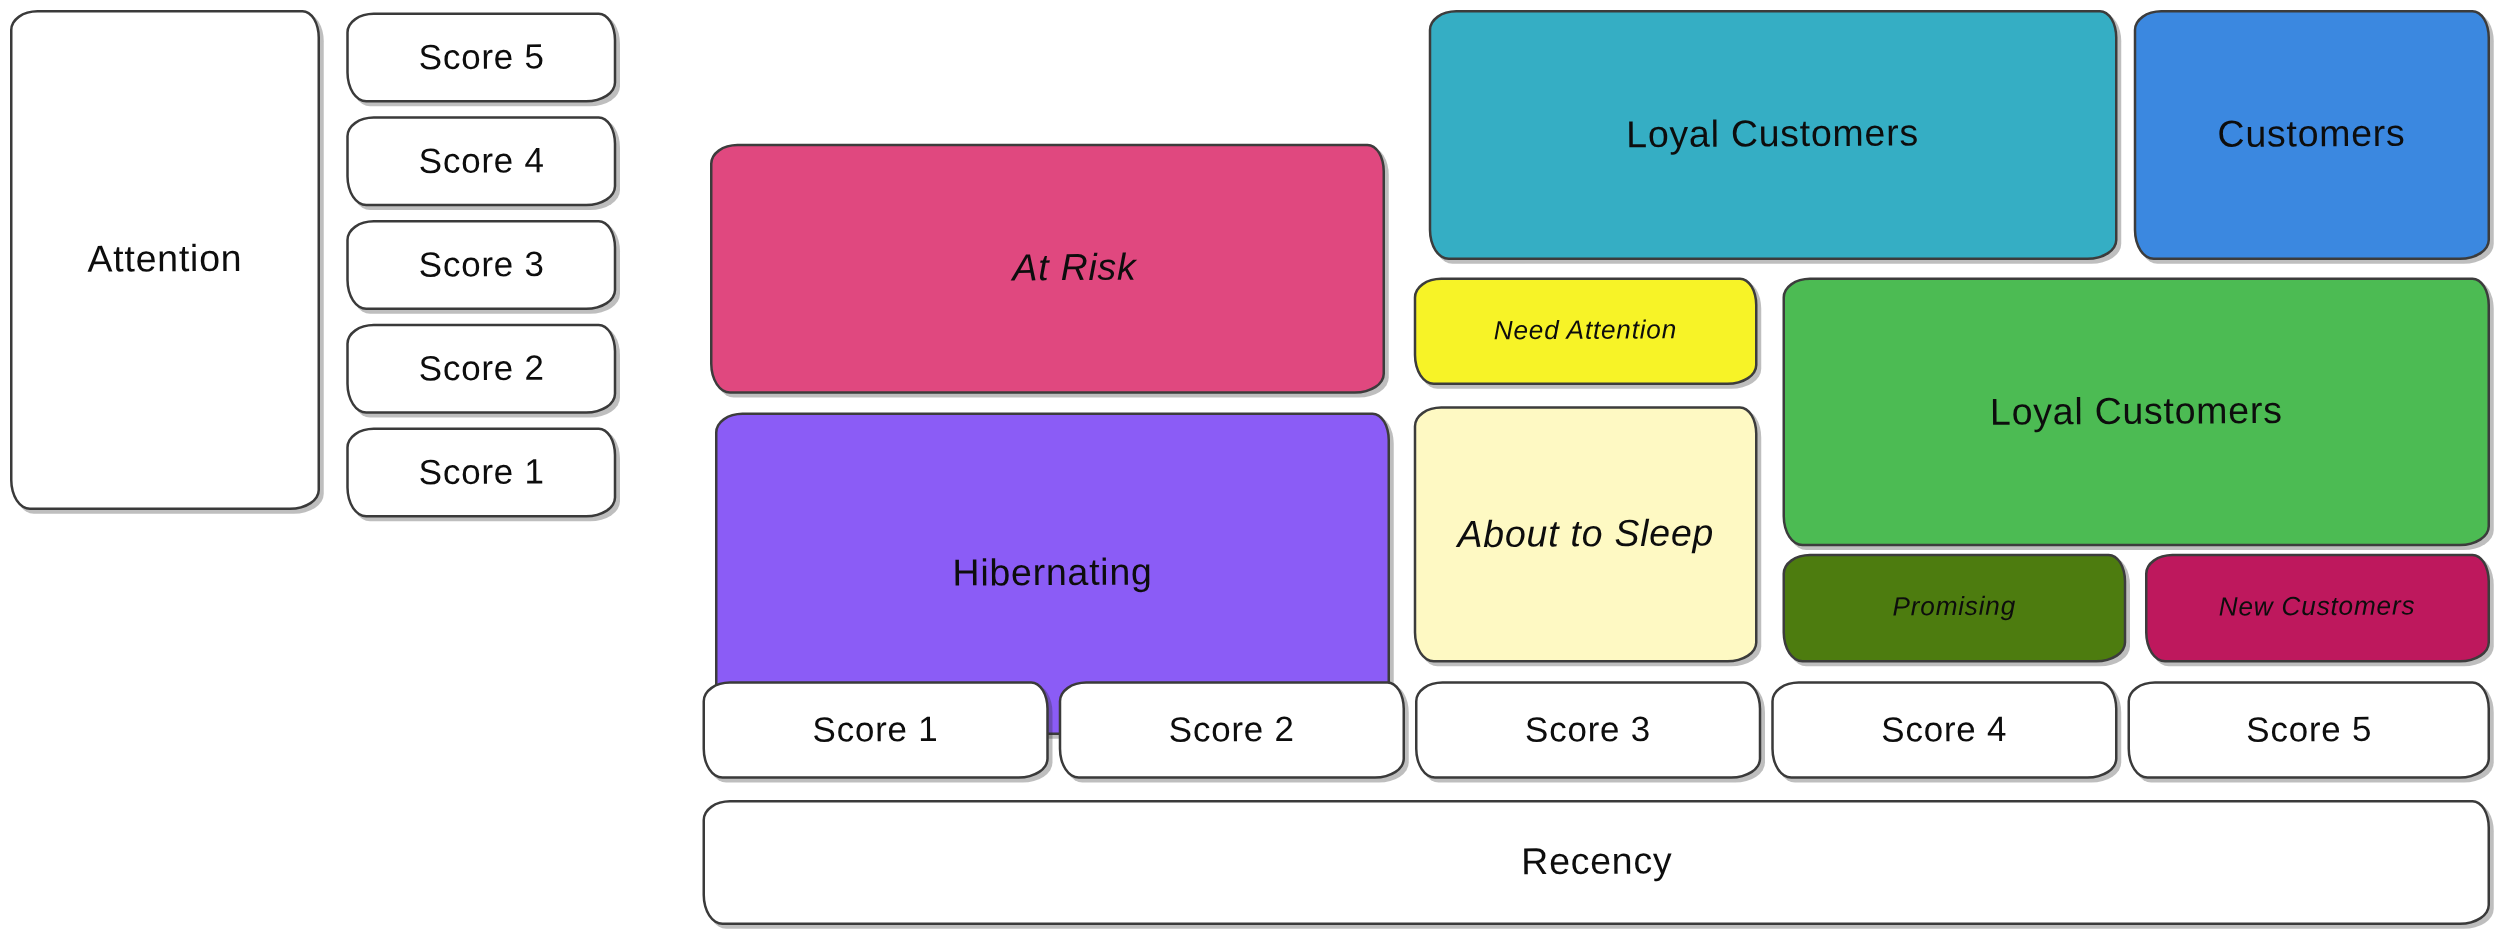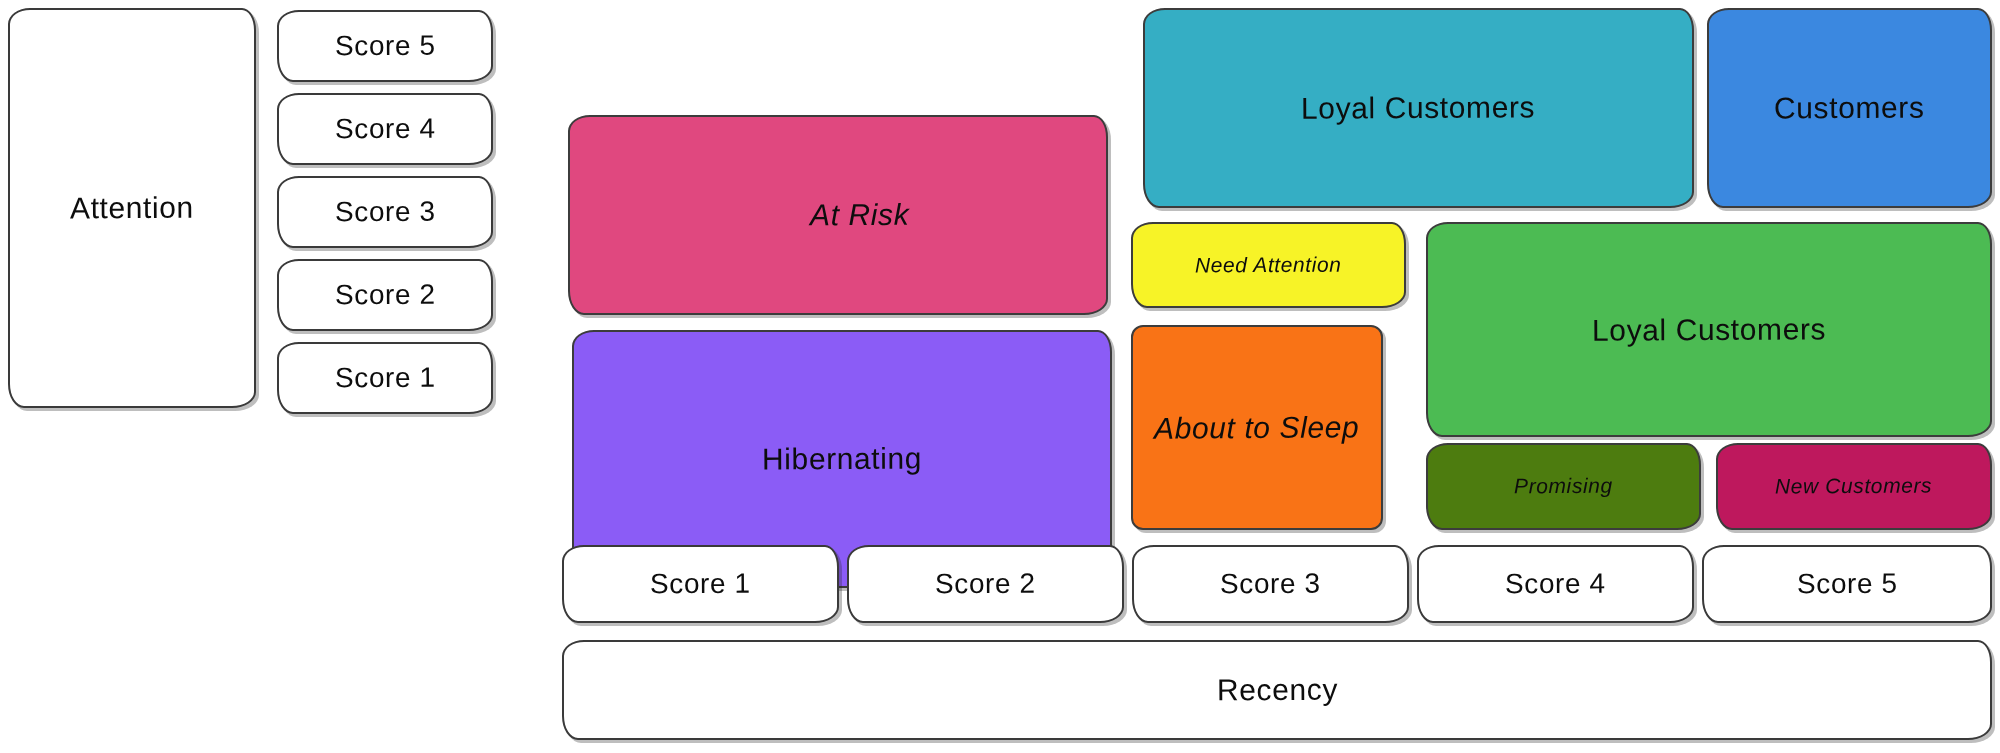--- a/index.html
+++ b/index.html
@@ -95,21 +95,21 @@
   </div>
 
   <div class="card seg big hand" style="left:1426px;top:222px;width:566px;height:215px;background:#4cbb53;">
     <span class="lbl">Loyal Customers</span>
   </div>
 
   <div class="card seg big hand" style="left:572px;top:330px;width:540px;height:258px;background:#8b5cf6;">
     <span class="lbl">Hibernating</span>
   </div>
 
-  <div class="card seg big hand ital" style="left:1131px;top:325px;width:252px;height:205px;background:#f97316;border-radius:12px;">
+  <div class="card seg big hand ital" style="left:1131px;top:325px;width:275px;height:205px;background:#fef9c3;">
     <span class="lbl">About to Sleep</span>
   </div>
 
   <div class="card seg small hand ital" style="left:1426px;top:443px;width:275px;height:87px;background:#4d7c0f;">
     <span class="lbl">Promising</span>
   </div>
 
   <div class="card seg small hand ital" style="left:1716px;top:443px;width:276px;height:87px;background:#be185d;">
     <span class="lbl">New Customers</span>
   </div>

